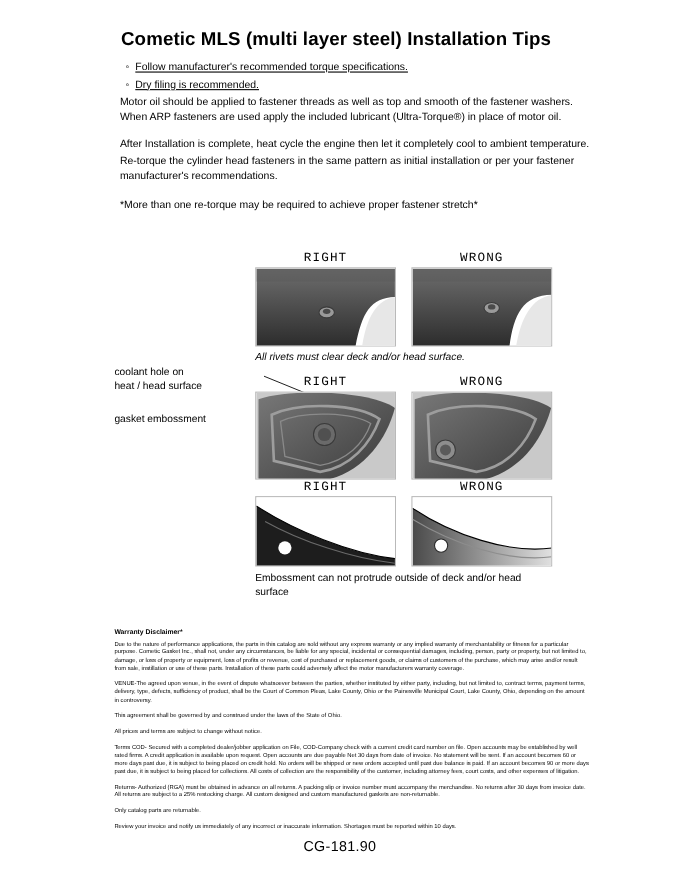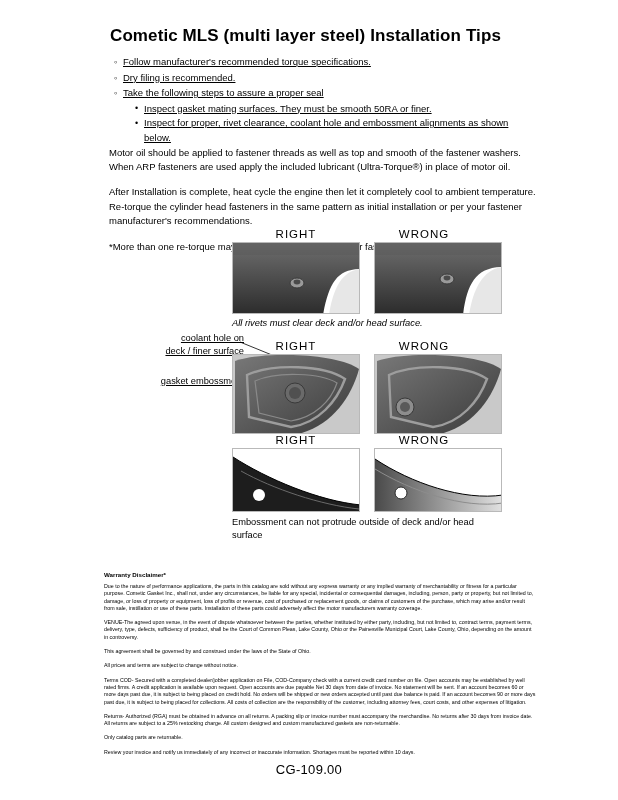--- a/index.html
+++ b/index.html
@@ -95,23 +95,24 @@
     left: 232px;
     top: 228px;
     width: 270px;
   }
   .fig-row {
     position: relative;
     width: 270px;
   }
   .fig-labels {
     display: flex;
-    justify-content: flex-start;
+    justify-content: space-between;
     width: 270px;
     margin-bottom: 2px;
+    font-family: Liberation Mono, monospace;
   }
   .fig-label {
     width: 128px;
     text-align: center;
     font-size: 11.5px;
     letter-spacing: 1px;
   }
   .panels {
     display: flex;
     justify-content: space-between;
@@ -145,22 +146,20 @@
     line-height: 12.5px;
   }
   svg { display: block; }
 
   
   .callouts {
     position: absolute;
     left: 104px;
     top: 332px;
     width: 140px;
-    text-align: right;
-    text-decoration: underline;
   }
   .callout-line {
     font-size: 9.3px;
     line-height: 12.5px;
   }
   .callout-2 {
     margin-top: 18px;
   }
   .leader {
     position: absolute;
@@ -199,37 +198,30 @@
 <body>
 
 <div class="page">
 
   <div class="content">
     <h1 class="title">Cometic MLS (multi layer steel) Installation Tips</h1>
 
     <ul class="bullets">
       <li>Follow manufacturer's recommended torque specifications.</li>
       <li>Dry filing is recommended.</li>
-      <li>
-        <span>Take the following steps to assure a proper seal</span>
-        <ul class="subbullets">
-          <li>Inspect gasket mating surfaces.  They must be smooth 50RA or finer.</li>
-          <li>Inspect for proper, rivet clearance, coolant hole and embossment alignments as shown below.</li>
-        </ul>
-      </li>
     </ul>
 
     <p class="para">Motor oil should be applied to fastener threads as well as top and smooth of the fastener washers. When ARP fasteners are used apply the included lubricant (Ultra-Torque®) in place of motor oil.</p>
     <p class="para">After Installation is complete, heat cycle the engine then let it completely cool to ambient temperature. Re-torque the cylinder head fasteners in the same pattern as initial installation or per your fastener manufacturer's recommendations.</p>
     <p class="note">*More than one re-torque may be required to achieve proper fastener stretch*</p>
   </div>
 
   <div class="callouts">
     <div class="callout-line">coolant hole on</div>
-    <div class="callout-line">deck / finer surface</div>
+    <div class="callout-line">heat / head surface</div>
     <div class="callout-line callout-2">gasket embossment</div>
   </div>
 
   <svg class="leader" style="left:240px; top:336px;" width="70" height="62">
     <line x1="0" y1="6" x2="54" y2="28" stroke="#000" stroke-width="0.8"></line>
     <line x1="0" y1="50" x2="50" y2="44" stroke="#000" stroke-width="0.8"></line>
   </svg>
 
   <div class="figures">
 
@@ -357,15 +349,15 @@
     <p>Due to the nature of performance applications, the parts in this catalog are sold without any express warranty or any implied warranty of merchantability or fitness for a particular purpose.  Cometic Gasket Inc., shall not, under any circumstances, be liable for any special, incidental or consequential damages, including, person, party or property, but not limited to, damage, or loss of property or equipment, loss of profits or revenue, cost of purchased or replacement goods, or claims of customers of the purchase, which may arise and/or result from sale, instillation or use of these parts.  Installation of these parts could adversely affect the motor manufacturers warranty coverage.</p>
     <p>VENUE-The agreed upon venue, in the event of dispute whatsoever between the parties, whether instituted by either party, including, but not limited to, contract terms, payment terms, delivery, type, defects, sufficiency of product, shall be the Court of Common Pleas, Lake County, Ohio or the Painesville Municipal Court, Lake County, Ohio, depending on the amount in controversy.</p>
     <p>This agreement shall be governed by and construed under the laws of the State of Ohio.</p>
     <p>All prices and terms are subject to change without notice.</p>
     <p>Terms COD- Secured with a completed dealer/jobber application on File, COD-Company check with a current credit card number on file.  Open accounts may be established by well rated firms.  A credit application is available upon request.  Open accounts are due payable Net 30 days from date of invoice.  No statement will be sent.  If an account becomes 60 or more days past due, it is subject to being placed on credit hold.  No orders will be shipped or new orders accepted until past due balance is paid.  If an account becomes 90 or more days past due, it is subject to being placed for collections.  All costs of collection are the responsibility of the customer, including attorney fees, court costs, and other expenses of litigation.</p>
     <p>Returns- Authorized (RGA) must be obtained in advance on all returns.  A packing slip or invoice number must accompany the merchandise.  No returns after 30 days from invoice date.  All returns are subject to a 25% restocking charge.  All custom designed and custom manufactured gaskets are non-returnable.</p>
     <p>Only catalog parts are returnable.</p>
     <p>Review your invoice and notify us immediately of any incorrect or inaccurate information.  Shortages must be reported within 10 days.</p>
   </div>
 
-  <div class="docnum">CG-109.00</div>
+  <div class="docnum">CG-181.90</div>
 
 </div>
 
 </body></html>

